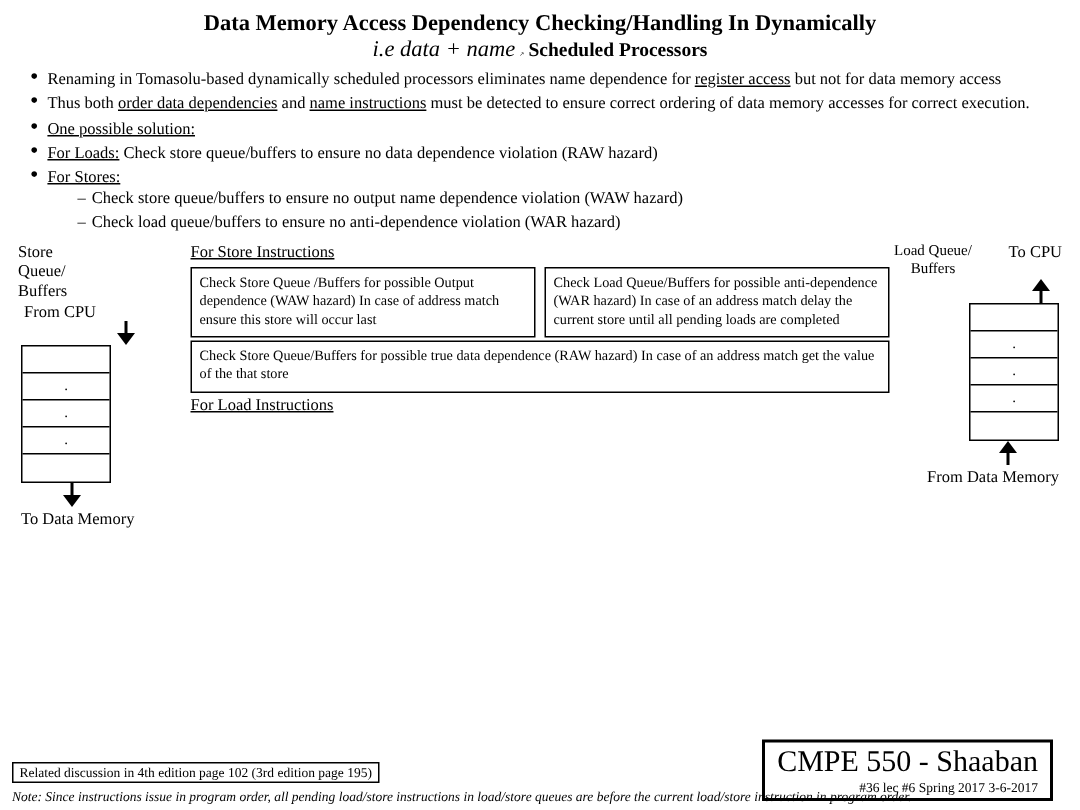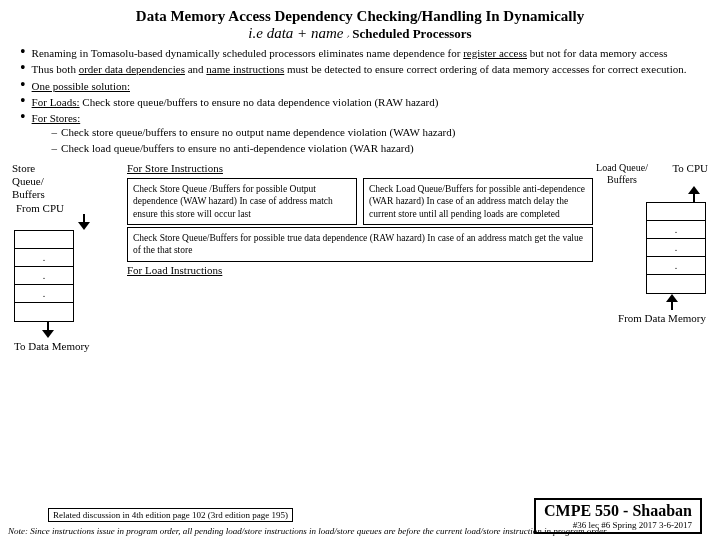--- a/index.html
+++ b/index.html
@@ -170,22 +170,22 @@
 
     .cmpe-badge {
       position: absolute;
       bottom: 4px;
       right: 10px;
       border: 2.5px solid #000;
       padding: 2px 8px;
     }
 
     .cmpe-title {
-      font-size: 16px;
-      font-weight: bold;
+      font-size: 20px;
+      font-weight: normal;
     }
 
     .cmpe-sub {
       font-size: 9px;
       text-align: right;
     }
 
     .arrow-container {
       display: flex;
       flex-direction: column;
@@ -414,21 +414,21 @@
         </div>
       </div>
       <div class="from-data-memory-label" style="margin-right:2px;">From Data Memory</div>
     </div>
 
   </div>
 
   <div style="position:absolute; bottom:2px; left:8px; right:8px;">
     <div style="display:flex; flex-direction:row; align-items:flex-end;">
       <div style="flex:1;">
-        <div style="margin-bottom:2px;margin-left:40px;">
+        <div style="margin-bottom:2px;">
           <span class="related-note">Related discussion in 4th edition page 102 (3rd edition page 195)</span>
         </div>
         <div class="note-text">Note: Since instructions issue in program order,  all pending load/store instructions in load/store queues are before the current load/store instruction in program order.</div>
       </div>
       <div class="cmpe-badge">
         <div class="cmpe-title">CMPE 550 - Shaaban</div>
         <div class="cmpe-sub">#36  lec #6  Spring 2017  3-6-2017</div>
       </div>
     </div>
   </div>

